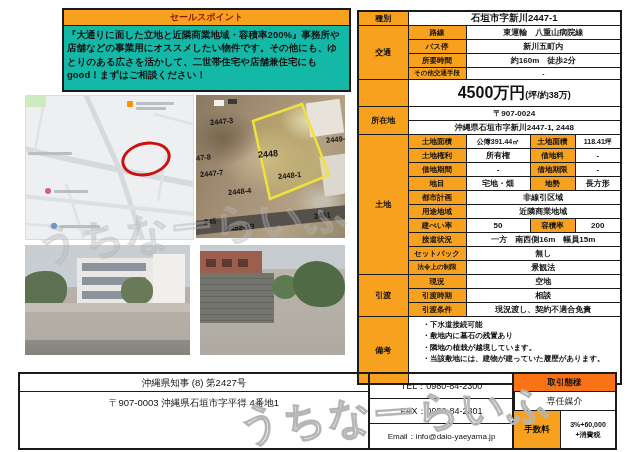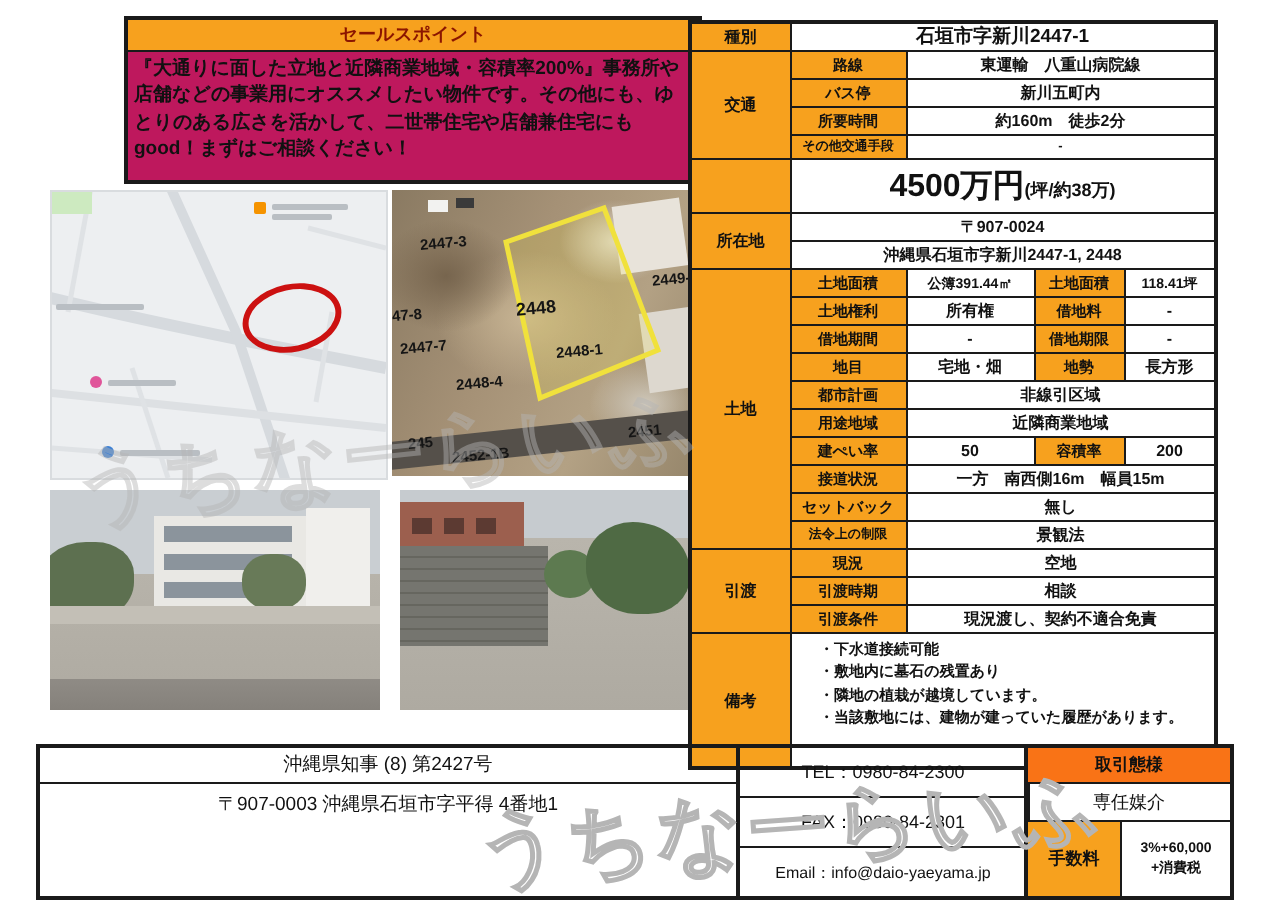--- a/index.html
+++ b/index.html
@@ -1,21 +1,21 @@
 <!DOCTYPE html>
 <html><head>
 <meta charset="utf-8">
 <style>
   html,body{margin:0;padding:0;background:#fff;}
   .page{position:relative;width:640px;height:452px;background:#ffffff;overflow:hidden;
         font-family:"Liberation Sans","DejaVu Sans",sans-serif;color:#111;}
   .abs{position:absolute;}
 
   
-  .sales-box{left:62px;top:8px;width:285px;height:80px;border:2px solid #1a1a1a;background:#be185d;}
+  .sales-box{left:62px;top:8px;width:285px;height:80px;border:2px solid #1a1a1a;background:#14b8a6;}
   .sales-header{height:15px;line-height:15px;background:#f7a11e;color:#8b1500;
                 font-size:9px;font-weight:bold;text-align:center;border-bottom:1px solid #1a1a1a;}
   .sales-body{font-size:9.5px;font-weight:bold;line-height:1.4;padding:2px 3px;color:#111;}
 
   
   .map{left:25px;top:95px;width:167px;height:143px;background:#edeff1;border:1px solid #d9dcdf;overflow:hidden;}
   .red-ellipse{left:95px;top:46px;width:44px;height:28px;border:3px solid #cc1111;border-radius:50%;
                transform:rotate(-12deg);}
   .poi{border-radius:50%;width:6px;height:6px;}
   .poi-orange{left:101px;top:5px;width:6px;height:6px;border-radius:1px;background:#f59300;}
@@ -55,21 +55,21 @@
   .p2-win{position:absolute;top:8px;width:10px;height:8px;background:#5c3a32;}
   .p2-wall{left:0;top:28px;width:74px;height:50px;
     background:repeating-linear-gradient(#75756f 0 5px,#66665f 5px 6px),
                repeating-linear-gradient(90deg,transparent 0 9px,#6a6a63 9px 10px);background-color:#75756f;}
   .p2-tree1{left:93px;top:16px;width:52px;height:46px;background:#4f6a44;border-radius:45% 55% 40% 50%;}
   .p2-tree2{left:72px;top:30px;width:26px;height:24px;background:#5d7a50;border-radius:50%;}
 
   .disclaimer{left:20px;top:358px;font-size:7.5px;font-weight:bold;color:#111;}
 
   
-  .spec{position:absolute;left:344px;top:10px;width:263px;border-collapse:collapse;table-layout:fixed;}
+  .spec{position:absolute;left:357px;top:10px;width:263px;border-collapse:collapse;table-layout:fixed;}
   .spec td{border:1px solid #1a1a1a;font-size:8px;font-weight:bold;text-align:center;
            padding:0 1px;overflow:hidden;white-space:nowrap;height:13px;color:#111;}
   .spec{border:2px solid #1a1a1a;}
   .spec td.lab,.spec td.l2,.spec td.l3{background:#f7a11e;}
   .spec td.l2,.spec td.l3{font-size:7.5px;}
   .spec tr.small td{height:11px;font-size:6.5px;}
   .spec tr.price-row td{height:26px;}
   .price-main{font-size:16px;font-weight:bold;letter-spacing:0;}
   .price-note{font-size:9px;font-weight:bold;}
   .spec td.big{font-size:9.5px;}

